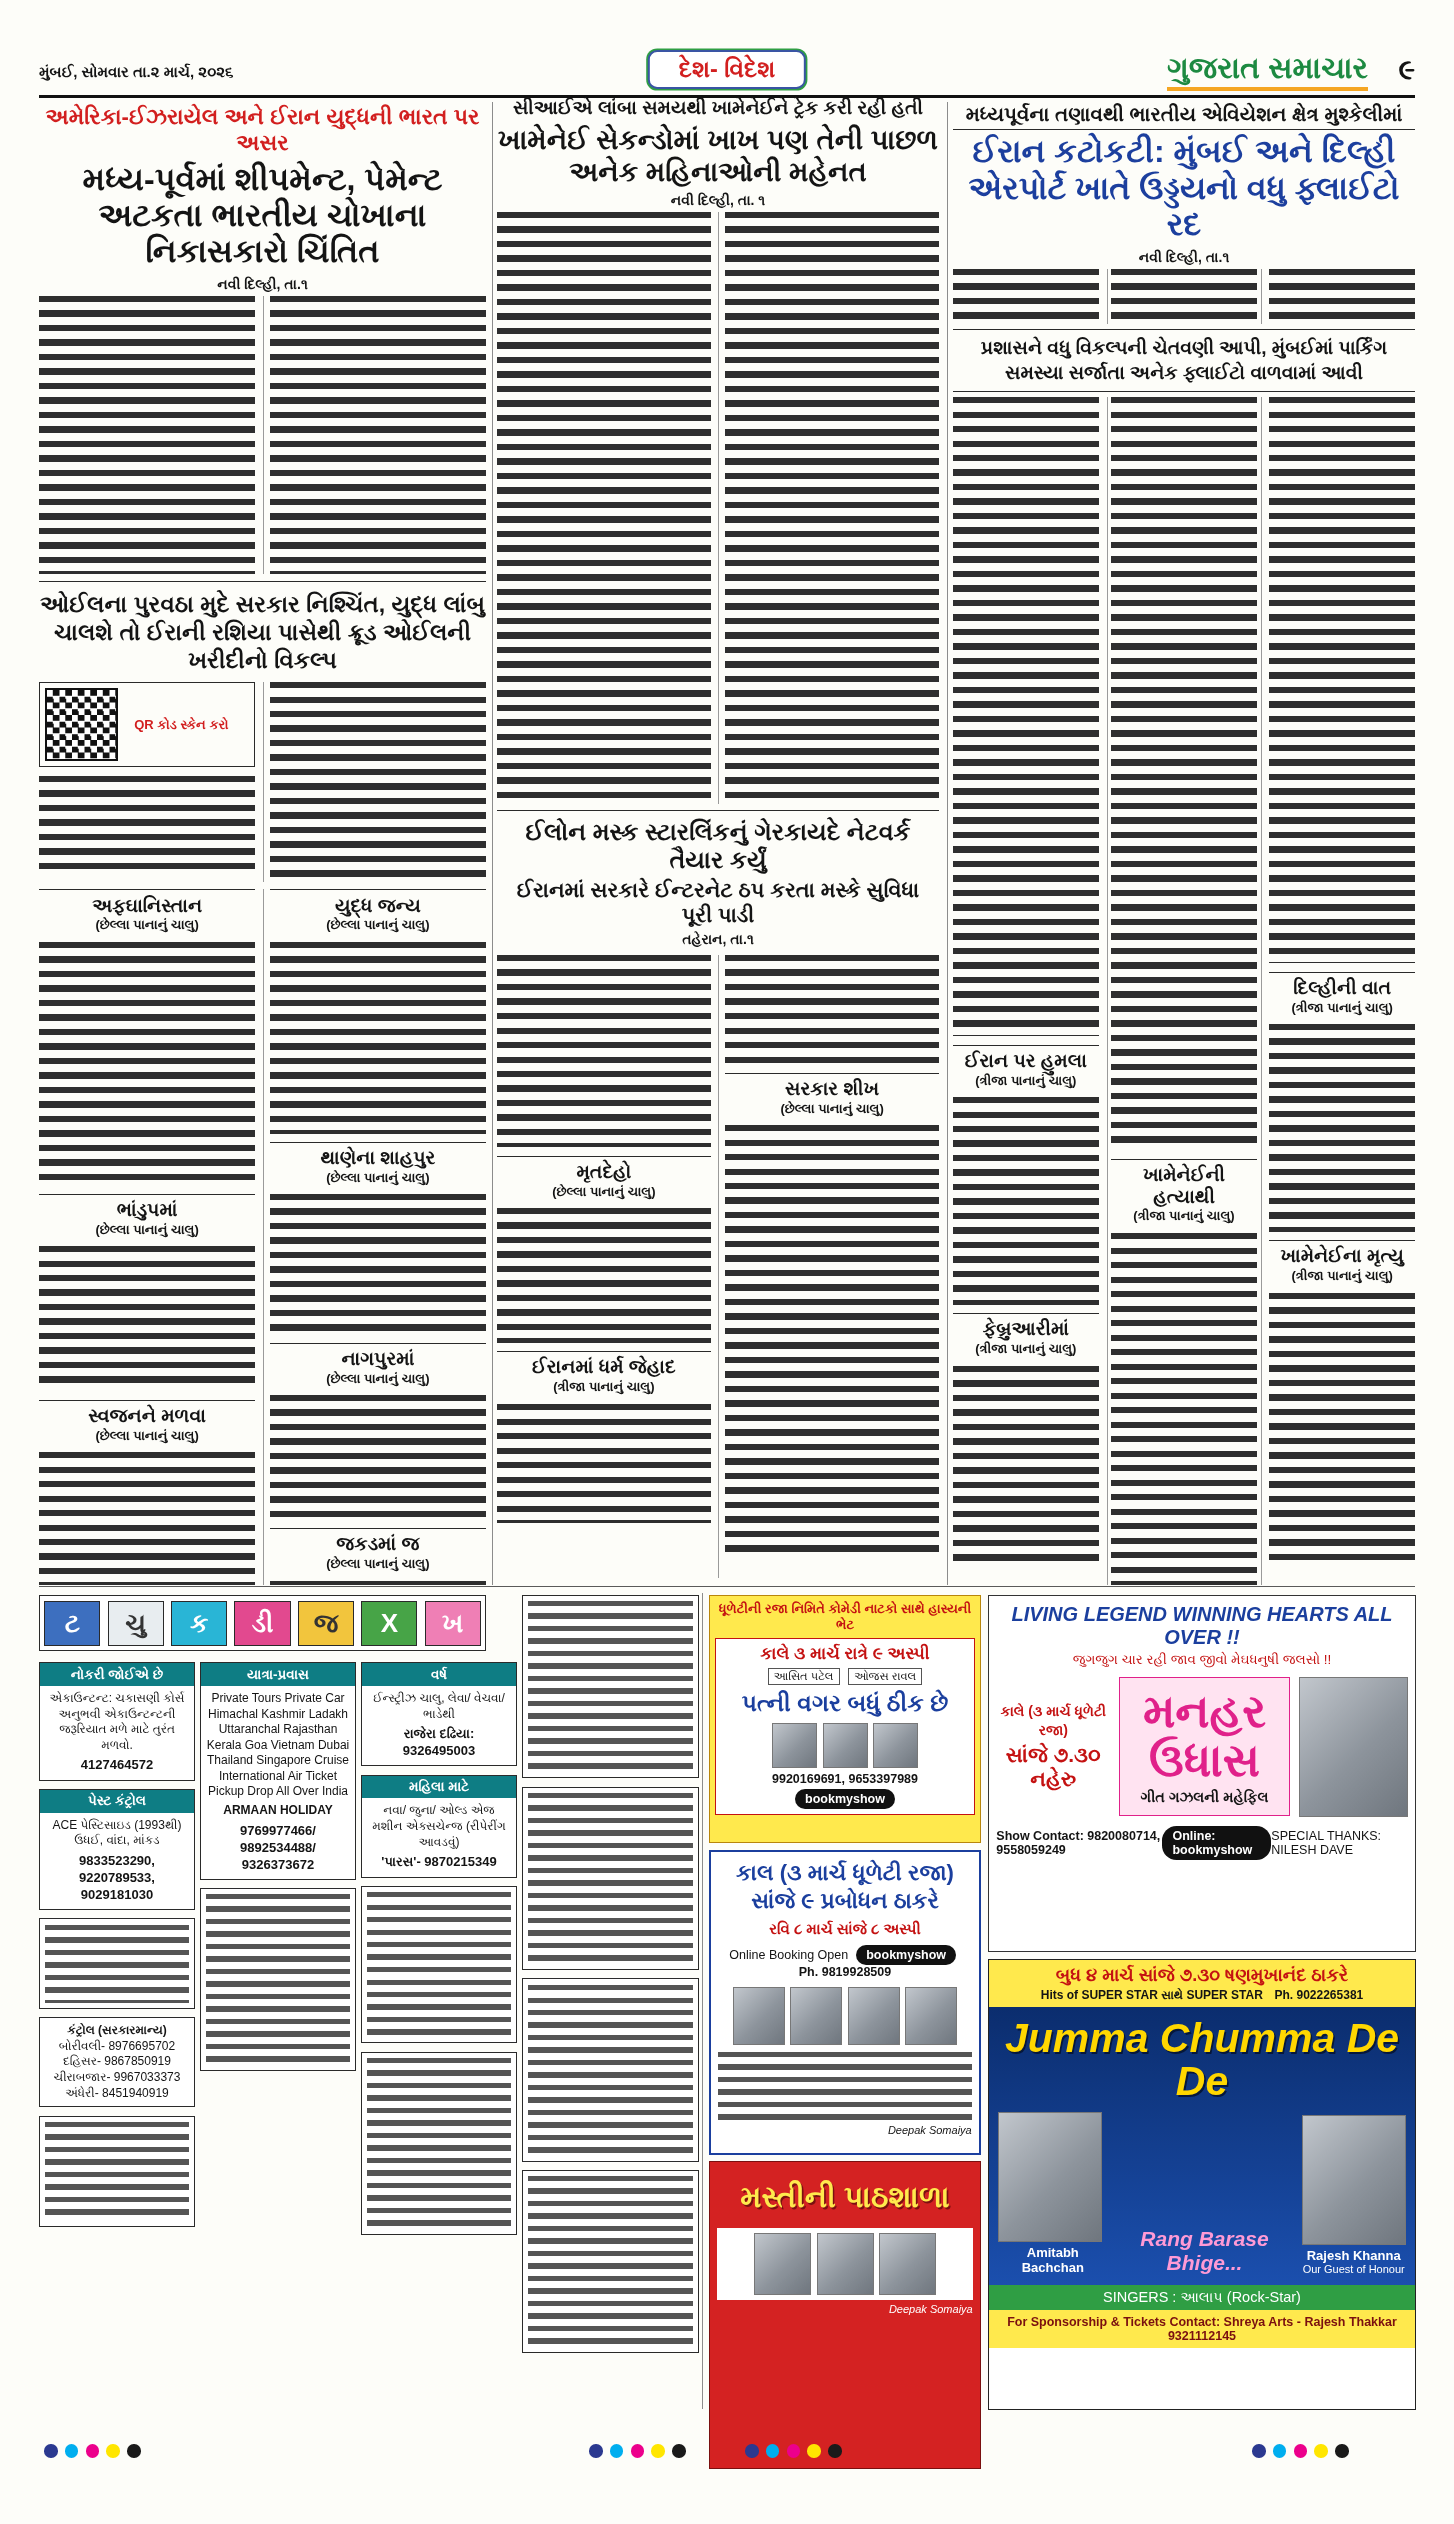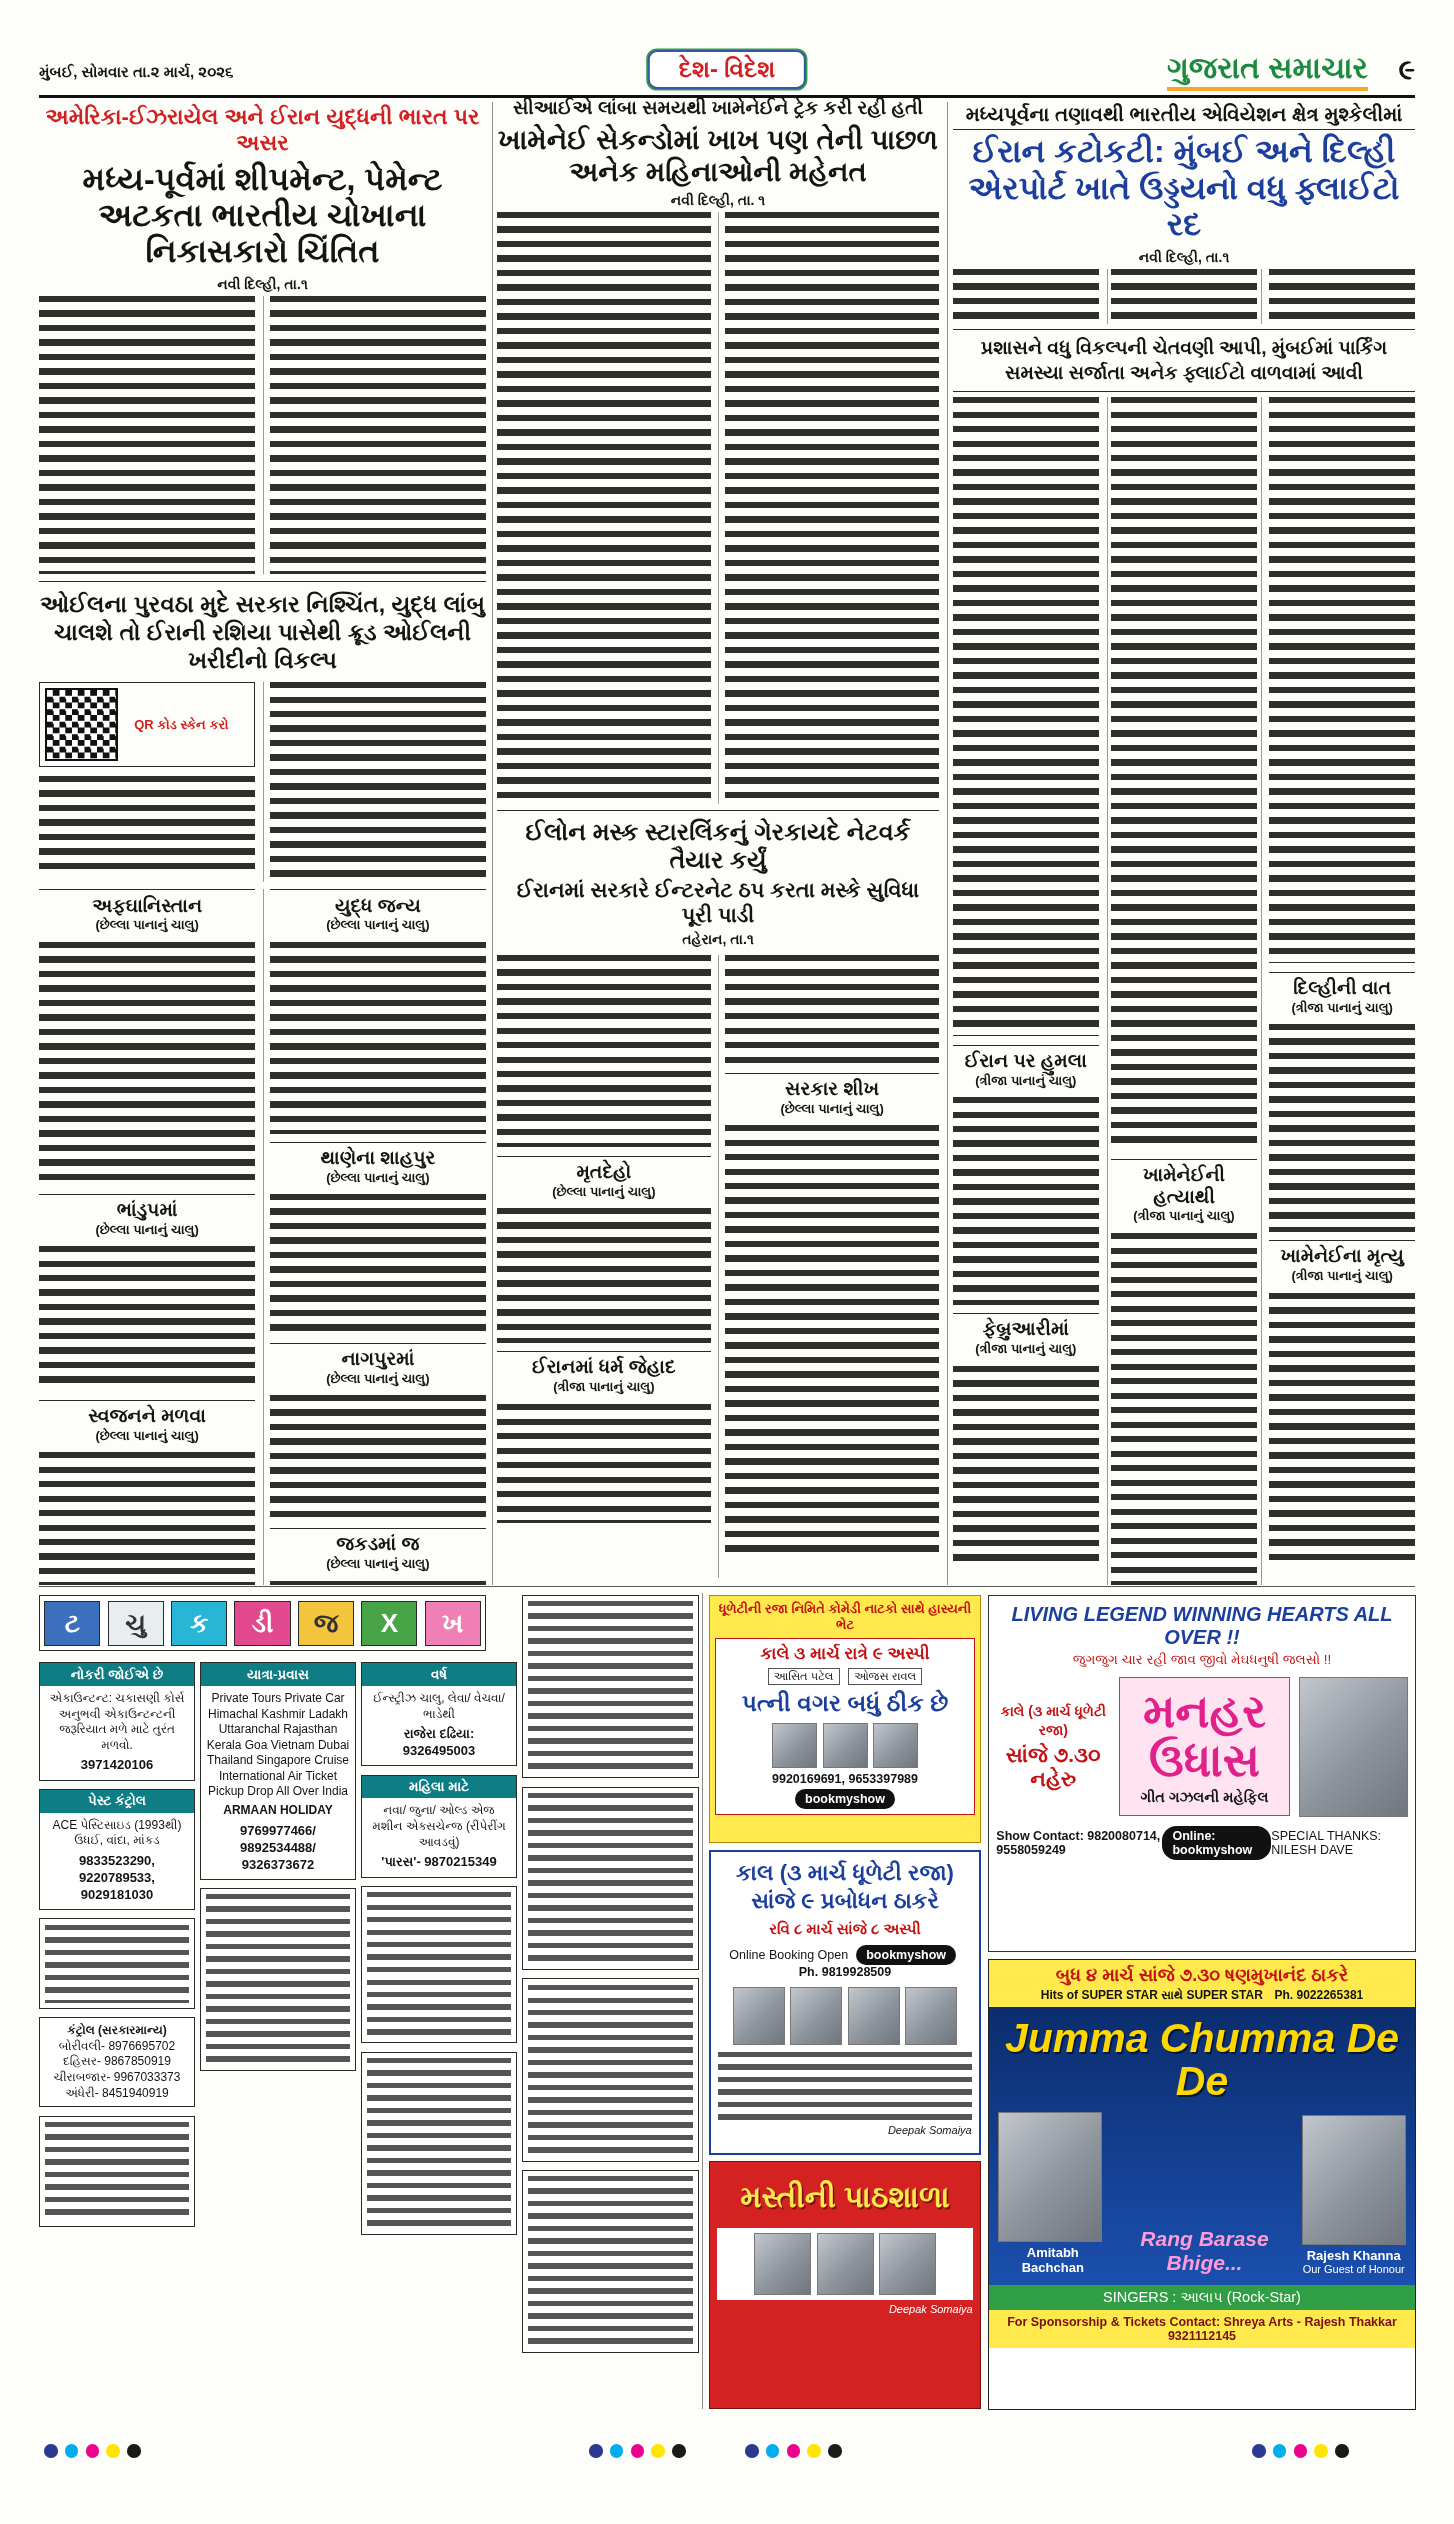--- a/index.html
+++ b/index.html
@@ -224,21 +224,21 @@
     <div class="tile" style="background:#e2498f;color:#ffffff">ડી</div>
     <div class="tile" style="background:#f2c53d;color:#333333">જ</div>
     <div class="tile" style="background:#47a447;color:#ffffff">X</div>
     <div class="tile" style="background:#ef7fb5;color:#ffffff">ખ</div>
   </div>
 
   <div class="abs stack" style="left:39px;top:1662px;width:156px;height:748px;overflow:hidden">
     <div class="cbox">
       <div class="chead">નોકરી જોઈએ છે</div>
       <div>એકાઉન્ટન્ટ: ચકાસણી કોર્સ અનુભવી એકાઉન્ટન્ટની જરૂરિયાત મળે માટે તુરંત મળવો.</div>
-      <div class="cphone">3971420106</div>
+      <div class="cphone">4127464572</div>
     </div>
     <div class="cbox">
       <div class="chead">પેસ્ટ કંટ્રોલ</div>
       <div>ACE પેસ્ટિસાઇડ (1993થી) ઉધઈ, વાંદા, માંકડ</div>
       <div class="cphone">9833523290, 9220789533, 9029181030</div>
     </div>
     <div class="cbox">
       <div class="txl" style="height:78px"></div>
     </div>
     <div class="cbox">
@@ -329,21 +329,21 @@
     <div style="display:flex;justify-content:center;gap:5.2px;margin-top:8.3px">
       <div class="photo" style="width:52px;height:58px"></div>
       <div class="photo" style="width:52px;height:58px"></div>
       <div class="photo" style="width:52px;height:58px"></div>
       <div class="photo" style="width:52px;height:58px"></div>
     </div>
     <div class="txl" style="height:68px;margin-top:7.3px"></div>
     <div class="adlabel">Deepak Somaiya</div>
   </div>
 
-  <div class="abs" style="left:709px;top:2161px;width:272px;height:248px;background:#d42222;border:1.6px solid #7a1010;padding:7.3px;text-align:center">
+  <div class="abs" style="left:709px;top:2161px;width:272px;height:308px;background:#d42222;border:1.6px solid #7a1010;padding:7.3px;text-align:center">
     <div style="color:#ffe94d;font-weight:bold;font-size:30px;line-height:1.15;margin-top:10.4px;text-shadow:1.6px 1.6px 0 #7a1010">મસ્તીની પાઠશાળા</div>
     <div style="background:#fff;display:flex;justify-content:center;gap:5.2px;margin-top:13.5px;padding:5.2px">
       <div class="photo" style="width:57px;height:62px"></div>
       <div class="photo" style="width:57px;height:62px"></div>
       <div class="photo" style="width:57px;height:62px"></div>
     </div>
     <div class="adlabel" style="color:#fff">Deepak Somaiya</div>
   </div>
 
   <div class="abs" style="left:988px;top:1595px;width:428px;height:357px;background:#fff;border:1.6px solid #333;padding:7.3px">

